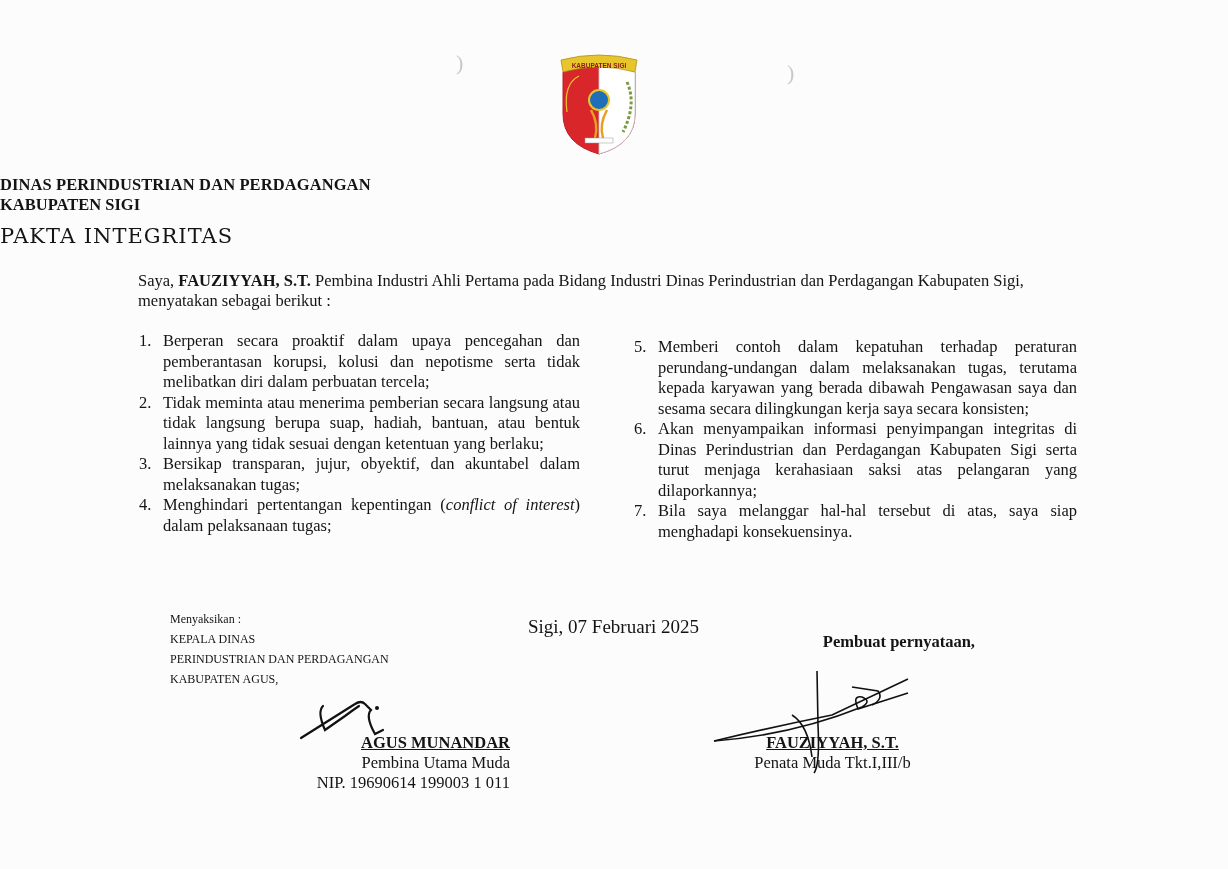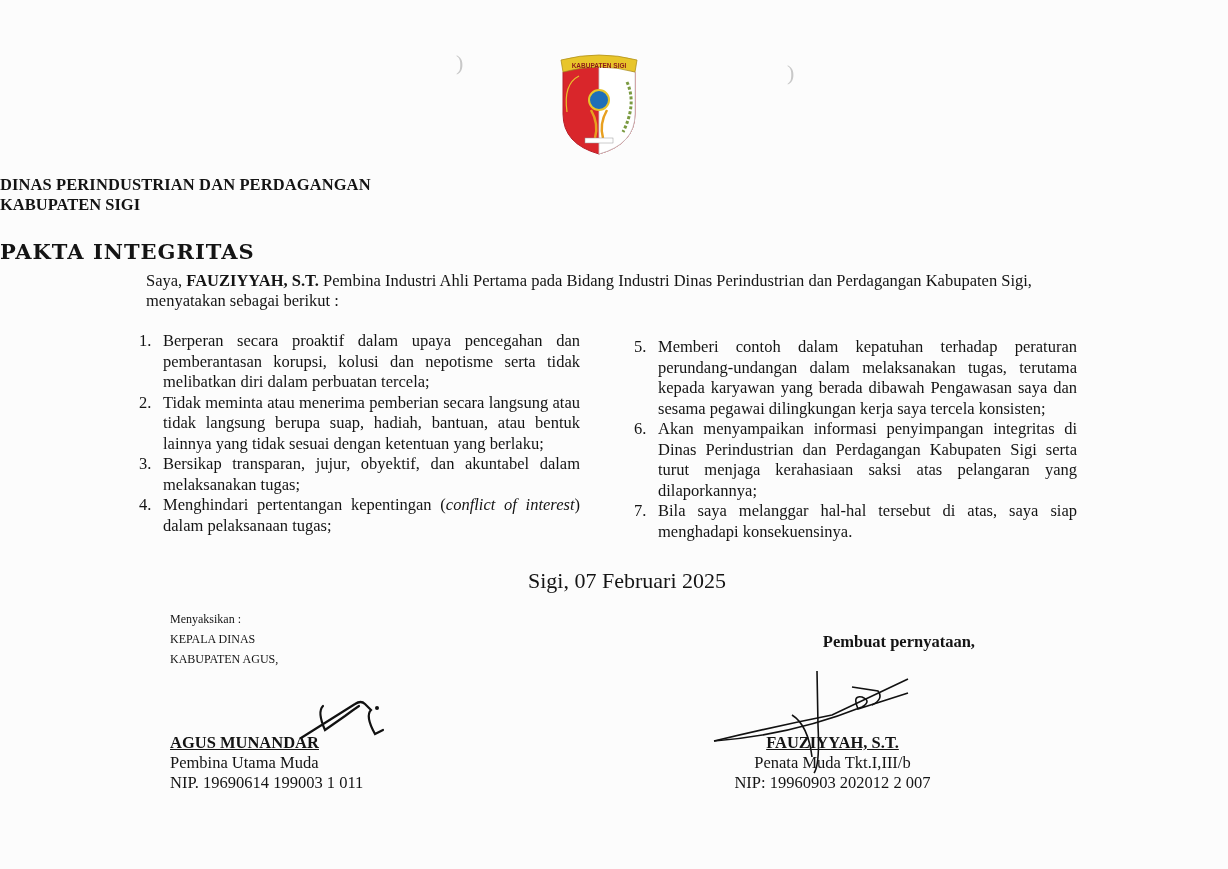--- a/index.html
+++ b/index.html
@@ -14,43 +14,43 @@
     .page { position: absolute; left: 0; top: 0; width: 1228px; height: 869px; background: #fcfcfc; }
     .scan-mark { position: absolute; color: #c8c8c8; font-size: 22px; font-family: "Liberation Serif", serif; }
 
     
     .logo { position: absolute; left: 557px; top: 52px; width: 84px; height: 104px; }
 
     .header { position: absolute; left: 0; top: 175px; width: 1180px; text-align: left; }
     .header .line1 { font-weight: bold; font-size: 16.5px; letter-spacing: 0.1px; line-height: 20px; }
     .header .line2 { font-weight: bold; font-size: 16.5px; line-height: 20px; }
     .header .title {
-      margin-top: 24px;
-      font-family: "DejaVu Serif", serif; font-weight: bold; font-size: 21px;
+      margin-top: 8px;
+      font-family: "DejaVu Serif", serif; font-weight: normal; font-size: 21px;
       letter-spacing: 1px; line-height: 26px;
     }
 
     .intro {
-      position: absolute; left: 146px; top: 271px; width: 950px;
+      position: absolute; left: 138px; top: 271px; width: 950px;
       font-size: 16.5px; line-height: 20px;
     }
     .intro b { font-weight: bold; }
 
     .col { position: absolute; font-size: 16.5px; line-height: 20.5px; text-align: justify; }
     .col-left { left: 139px; top: 331px; width: 441px; }
     .col-right { left: 634px; top: 337px; width: 443px; }
     .item { display: flex; margin-bottom: 0; }
     .item .num { width: 24px; flex: none; }
     .item .txt { flex: 1; text-align: justify; }
     .item .txt i { font-style: italic; }
 
-    .date { position: absolute; left: 528px; top: 568px; font-size: 22px; }
+    .date { position: absolute; left: 528px; top: 616px; font-size: 19px; }
 
     .witness { position: absolute; left: 170px; top: 609px; width: 340px; text-align: left; font-size: 12px; line-height: 20px; }
-    .witness-name { position: absolute; left: 170px; top: 733px; width: 340px; text-align: left; font-size: 16.5px; line-height: 20px; }
+    .witness-name { position: absolute; left: 170px; top: 733px; width: 340px; text-align: right; font-size: 16.5px; line-height: 20px; }
     .witness-name .name { font-weight: bold; text-decoration: underline; }
 
     .maker-label { position: absolute; left: 690px; top: 632px; width: 285px; text-align: right; font-size: 16.5px; font-weight: bold; }
     .maker-name { position: absolute; left: 690px; top: 733px; width: 285px; text-align: center; font-size: 16.5px; line-height: 20px; }
     .maker-name .name { font-weight: bold; text-decoration: underline; }
 
     .sig { position: absolute; pointer-events: none; }
   </style>
 </head>
 <body>
@@ -100,37 +100,38 @@
     </div>
     <div class="item">
       <span class="num">4.</span>
       <span class="txt"><span>Menghindari pertentangan kepentingan (</span><i>conflict of interest</i><span>) dalam pelaksanaan tugas;</span></span>
     </div>
   </div>
 
   <div class="col col-right">
     <div class="item">
       <span class="num">5.</span>
-      <span class="txt">Memberi contoh dalam kepatuhan terhadap peraturan perundang-undangan dalam melaksanakan tugas, terutama kepada karyawan yang berada dibawah Pengawasan saya dan sesama pegawai dilingkungan kerja saya tercela konsisten;</span>
+      <span class="txt">Memberi contoh dalam kepatuhan terhadap peraturan perundang-undangan dalam melaksanakan tugas, terutama kepada karyawan yang berada dibawah Pengawasan saya dan sesama secara dilingkungan kerja saya secara konsisten;</span>
     </div>
     <div class="item">
       <span class="num">6.</span>
       <span class="txt">Akan menyampaikan informasi penyimpangan integritas di Dinas Perindustrian dan Perdagangan Kabupaten Sigi serta turut menjaga kerahasiaan saksi atas pelangaran yang dilaporkannya;</span>
     </div>
     <div class="item">
       <span class="num">7.</span>
       <span class="txt">Bila saya melanggar hal-hal tersebut di atas, saya siap menghadapi konsekuensinya.</span>
     </div>
   </div>
 
   <div class="date">Sigi, 07 Februari  2025</div>
 
   <div class="witness">
     <div>Menyaksikan :</div>
     <div>KEPALA DINAS</div>
+    <div>PERINDUSTRIAN DAN PERDAGANGAN</div>
     <div>KABUPATEN AGUS,</div>
   </div>
 
   <svg class="sig" style="left:295px; top:690px; width:110px; height:60px;" viewBox="0 0 110 60">
     <path d="M6 48 L60 14 Q66 10 70 14 L76 20 Q70 26 80 44 L88 40 M28 16 Q22 22 30 40 L50 26 Q58 20 64 16" fill="none" stroke="#111" stroke-width="2.2" stroke-linecap="round"></path>
     <circle cx="82" cy="18" r="2" fill="#111"></circle>
   </svg>
 
   <div class="witness-name">
     <div class="name">AGUS MUNANDAR</div>
@@ -144,16 +145,15 @@
     <path d="M105 6 L106 60 Q108 100 102 108" fill="none" stroke="#111" stroke-width="1.6"></path>
     <path d="M2 76 Q60 62 120 50 L196 14" fill="none" stroke="#111" stroke-width="1.6"></path>
     <path d="M2 76 Q80 70 150 42 Q160 36 150 32 Q140 30 146 44 L196 28" fill="none" stroke="#111" stroke-width="1.6"></path>
     <path d="M140 22 L166 26 Q172 34 160 40" fill="none" stroke="#111" stroke-width="1.6"></path>
     <path d="M80 50 Q96 60 100 92" fill="none" stroke="#111" stroke-width="1.6"></path>
   </svg>
 
   <div class="maker-name">
     <div class="name">FAUZIYYAH, S.T.</div>
     <div>Penata Muda Tkt.I,III/b</div>
-    <div>NIP: 19960903 202012 2 007</div>
   </div>
 
 </div>
 
 </body></html>

